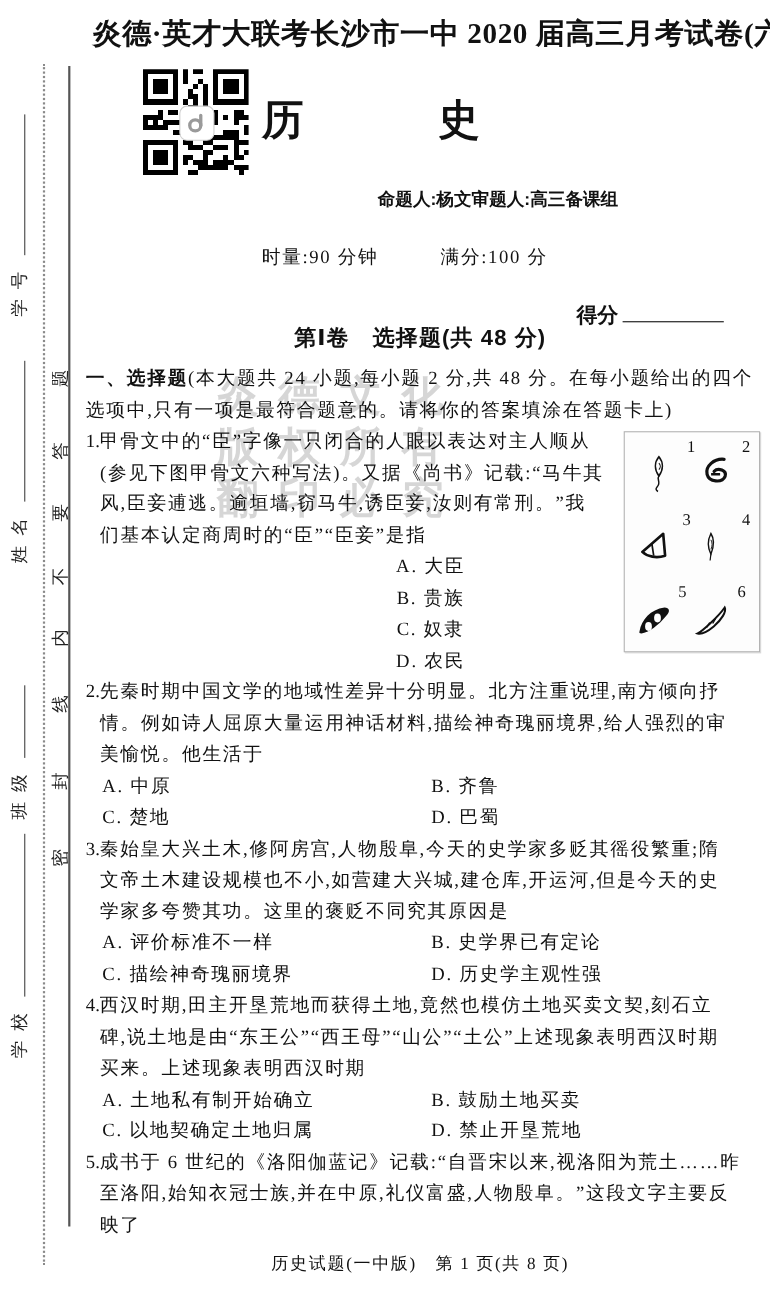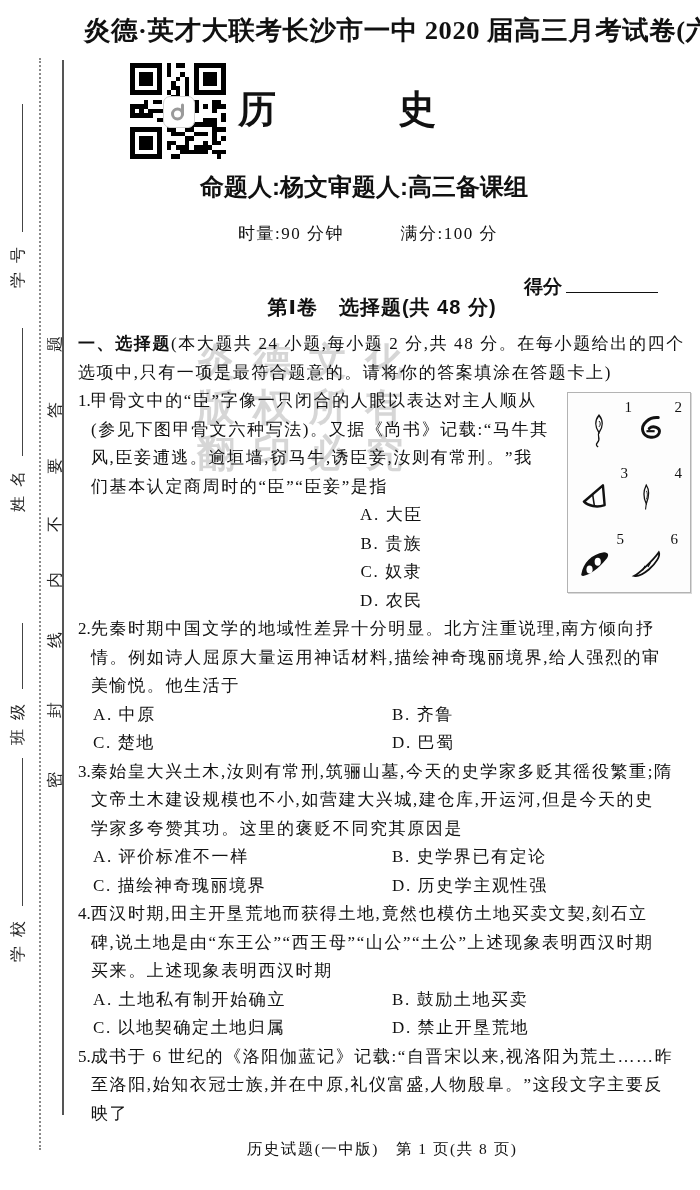--- a/index.html
+++ b/index.html
@@ -33,22 +33,22 @@
   .qr svg{display:block;}
   .qr-logo{
     position:absolute;left:33px;top:33px;width:30px;height:30px;background:#fff;
     border:1px solid #cfcfcf;border-radius:7px;display:flex;align-items:center;justify-content:center;
   }
   .subject-title{
     position:absolute;left:0;top:84px;width:676px;text-align:center;
     font-size:38px;white-space:pre;letter-spacing:2px;
   }
   .setter-row{
-    position:absolute;left:200px;top:171px;width:362px;display:flex;justify-content:flex-start;
-    font-size:24px;
+    position:absolute;left:200px;top:171px;width:362px;display:flex;justify-content:flex-end;
+    font-size:16px;
   }
   .time-row{
     position:absolute;left:238px;top:222px;width:260px;display:flex;justify-content:space-between;
     font-size:17px;letter-spacing:1.5px;
   }
   .score-row{position:absolute;left:524px;top:261px;font-size:19px;margin-top:13px;}
   .score-blank{display:inline-block;width:92px;border-bottom:1.6px solid #111;height:16px;margin-left:4px;}
   .section-title{
     position:absolute;left:78px;top:294px;width:608px;text-align:center;
     font-size:20px;letter-spacing:1px;white-space:pre;
@@ -379,21 +379,21 @@
         <div class="qline optline">D. 农民</div>
       </div>
       <div class="question">
         <div class="qline"><span class="qnum">2.</span><span>先秦时期中国文学的地域性差异十分明显。北方注重说理,南方倾向抒</span></div>
         <div class="qline cont">情。例如诗人屈原大量运用神话材料,描绘神奇瑰丽境界,给人强烈的审</div>
         <div class="qline cont">美愉悦。他生活于</div>
         <div class="qline optrow"><span class="optcol1">A. 中原</span><span>B. 齐鲁</span></div>
         <div class="qline optrow"><span class="optcol1">C. 楚地</span><span>D. 巴蜀</span></div>
       </div>
       <div class="question">
-        <div class="qline"><span class="qnum">3.</span><span>秦始皇大兴土木,汝则有常刑,筑骊山墓,今天的史学家多贬其徭役繁重;隋</span></div>
+        <div class="qline"><span class="qnum">3.</span><span>秦始皇大兴土木,修阿房宫,人物殷阜,今天的史学家多贬其徭役繁重;隋</span></div>
         <div class="qline cont">文帝土木建设规模也不小,如营建大兴城,建仓库,开运河,但是今天的史</div>
         <div class="qline cont">学家多夸赞其功。这里的褒贬不同究其原因是</div>
         <div class="qline optrow"><span class="optcol1">A. 评价标准不一样</span><span>B. 史学界已有定论</span></div>
         <div class="qline optrow"><span class="optcol1">C. 描绘神奇瑰丽境界</span><span>D. 历史学主观性强</span></div>
       </div>
       <div class="question">
         <div class="qline"><span class="qnum">4.</span><span>西汉时期,田主开垦荒地而获得土地,竟然也模仿土地买卖文契,刻石立</span></div>
         <div class="qline cont">碑,说土地是由“东王公”“西王母”“山公”“土公”上述现象表明西汉时期</div>
         <div class="qline cont">买来。上述现象表明西汉时期</div>
         <div class="qline optrow"><span class="optcol1">A. 土地私有制开始确立</span><span>B. 鼓励土地买卖</span></div>

